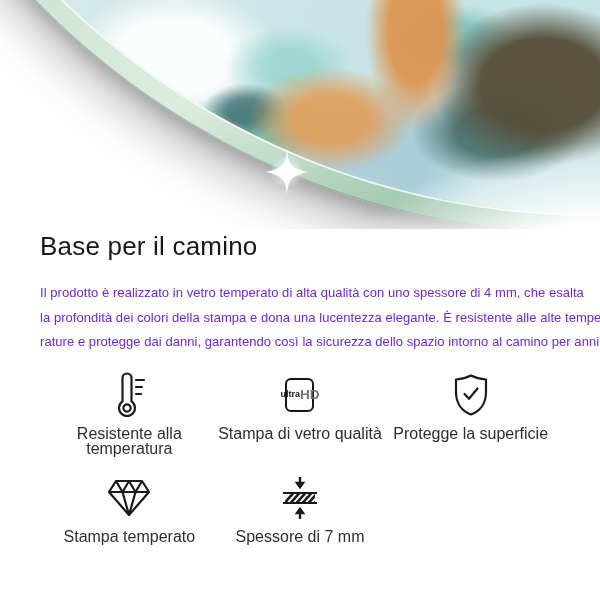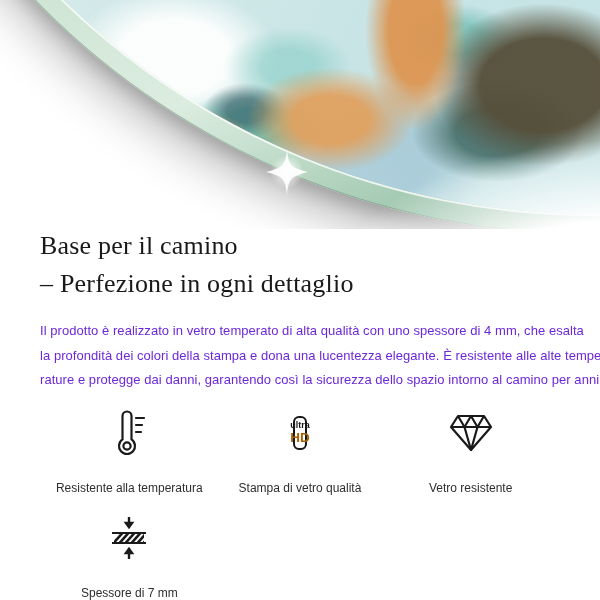--- a/index.html
+++ b/index.html
@@ -55,21 +55,21 @@
   }
   .hero-fade {
     position: absolute; inset: 0; z-index: 6; pointer-events: none;
     background: radial-gradient(ellipse 430px 270px at 615px 335px, #ffffff 0%, #ffffff 42%, rgba(255,255,255,0) 72%);
   }
 
   
   .content { padding: 0 40px; position: relative; z-index: 7; }
   h1 {
     margin: -2px 0 16px;
-    font-family: Liberation Serif, serif;
+    font-family: Liberation Sans, sans-serif;
     font-weight: 400;
     font-size: 26px;
     line-height: 38px;
     color: #191919;
     letter-spacing: 0.2px;
   }
   .desc { margin-top: 6px; }
   .desc-line {
     font-size: 13px;
     line-height: 24.5px;
@@ -83,49 +83,48 @@
     margin-top: 16px;
     padding: 0 4px;
     display: grid;
     grid-template-columns: 1fr 1fr 1fr;
     row-gap: 18px;
   }
   .feat {
     display: flex; flex-direction: column; align-items: center; text-align: center;
   }
   .feat-icon { height: 48px; display: flex; align-items: center; justify-content: center; }
-  .feat-label { margin-top: 24px; font-size: 12px; color: #2e2e2e; line-height: 15px; }
+  .feat-label { margin-top: 7px; font-size: 16px; color: #2e2e2e; line-height: 15px; }
   .icon-stroke { stroke: #1a1a1a; fill: none; stroke-width: 2.2; }
   .uhd-box {
-    width: 14px; height: 34px;
+    width: 29px; height: 34px;
     border: 2.6px solid #161616; border-radius: 6px;
-    display: flex; flex-direction: column; align-items: center; justify-content: center;
+    display: flex; align-items: center; justify-content: center;
     line-height: 1;
   }
   .uhd-top { font-size: 9px; font-weight: 700; color: #161616; letter-spacing: 0; }
-  .uhd-bottom { font-size: 13.5px; font-weight: 800; color: #a16207; margin-top: 1px; }
+  .uhd-bottom { font-size: 13.5px; font-weight: 800; color: #737373; margin-top: 1px; }
 </style>
 </head>
 <body>
 
 <div class="hero">
   <div class="glass-edge"></div>
   <div class="glass-art"></div>
   <div class="sparkle">
     <svg width="50" height="50" viewBox="0 0 50 50">
       <path d="M25 2 C26.6 18 28.5 20.5 46 25 C28.5 29.5 26.6 32 25 48 C23.4 32 21.5 29.5 4 25 C21.5 20.5 23.4 18 25 2 Z" fill="rgba(255,255,255,0.92)"></path>
     </svg>
   </div>
   <div class="hero-fade"></div>
 </div>
 
 <div class="content">
   <h1>
     <span>Base per il camino</span><br>
-    <span>– Perfezione in ogni dettaglio</span>
   </h1>
 
   <div class="desc">
     <div class="desc-line">Il prodotto è realizzato in vetro temperato di alta qualità con uno spessore di 4 mm, che esalta</div>
     <div class="desc-line">la profondità dei colori della stampa e dona una lucentezza elegante. È resistente alle alte tempe-</div>
     <div class="desc-line">rature e protegge dai danni, garantendo così la sicurezza dello spazio intorno al camino per anni.</div>
   </div>
 
   <div class="features">
 
@@ -143,33 +142,42 @@
     <div class="feat">
       <div class="feat-icon">
         <div class="uhd-box">
           <span class="uhd-top">ultra</span>
           <span class="uhd-bottom">HD</span>
         </div>
       </div>
       <div class="feat-label">Stampa di vetro qualità</div>
     </div>
 
+    <div class="feat">
+      <div class="feat-icon">
+        <svg width="36" height="44" viewBox="0 0 36 44">
+          <path class="icon-stroke" stroke-linejoin="round" d="M18,2.5 C22,4.6 28,6.1 33,6.5 L33,19 C33,30.5 26.8,38.3 18,41.5 C9.2,38.3 3,30.5 3,19 L3,6.5 C8,6.1 14,4.6 18,2.5 Z"></path>
+          <path class="icon-stroke" stroke-linecap="round" stroke-linejoin="round" d="M11.5,21 L16,25.8 L24.5,15.5"></path>
+        </svg>
+      </div>
+      <div class="feat-label">Protegge la superficie</div>
+    </div>
 
     <div class="feat">
       <div class="feat-icon">
         <svg width="46" height="40" viewBox="0 0 46 40">
           <g class="icon-stroke" stroke-width="2" stroke-linejoin="round">
             <path d="M10,3 L36,3 L43,14 L23,37 L3,14 Z"></path>
             <path d="M3,14 L43,14"></path>
             <path d="M10,3 L16.5,14 L23,37 L29.5,14 L36,3"></path>
             <path d="M23,3 L16.5,14 M23,3 L29.5,14"></path>
           </g>
         </svg>
       </div>
-      <div class="feat-label">Vetro resistente</div>
+      <div class="feat-label">Stampa temperato</div>
     </div>
 
 
     <div class="feat">
       <div class="feat-icon">
         <svg width="40" height="44" viewBox="0 0 40 44">
           <defs>
             <clipPath id="barClip">
                 <rect x="5" y="17.5" width="30" height="9"></rect>
               </clipPath>

